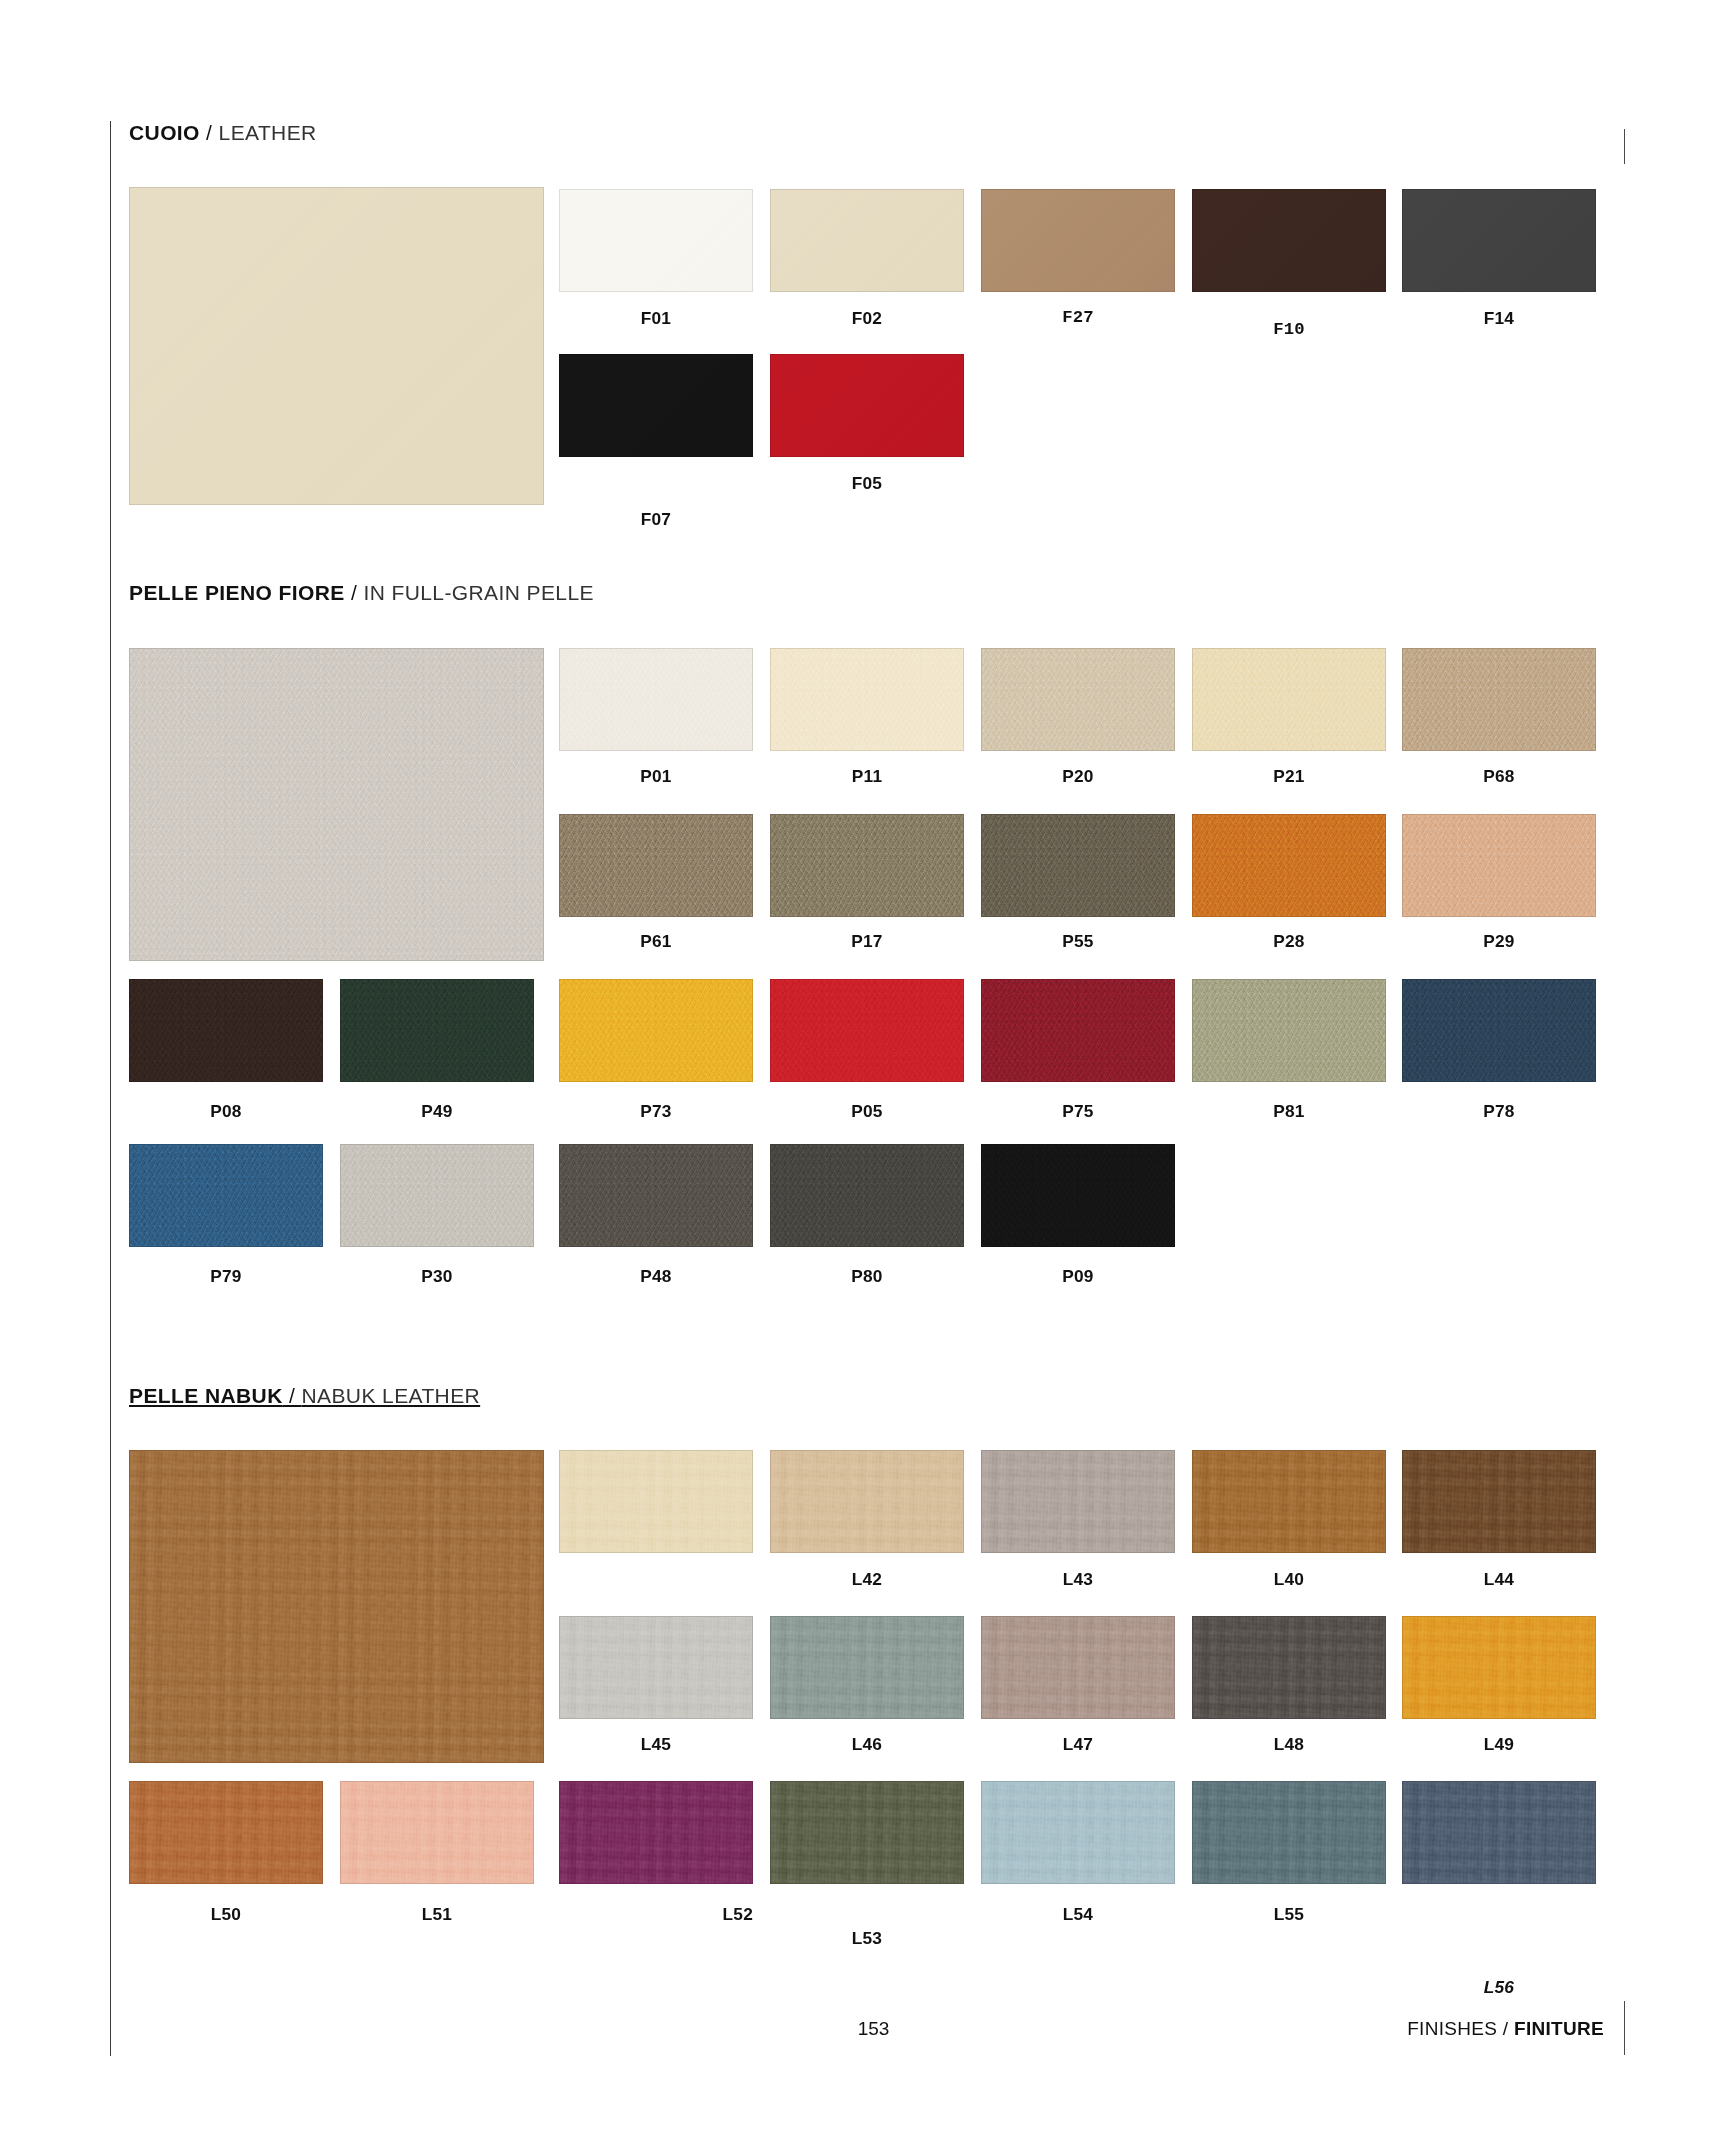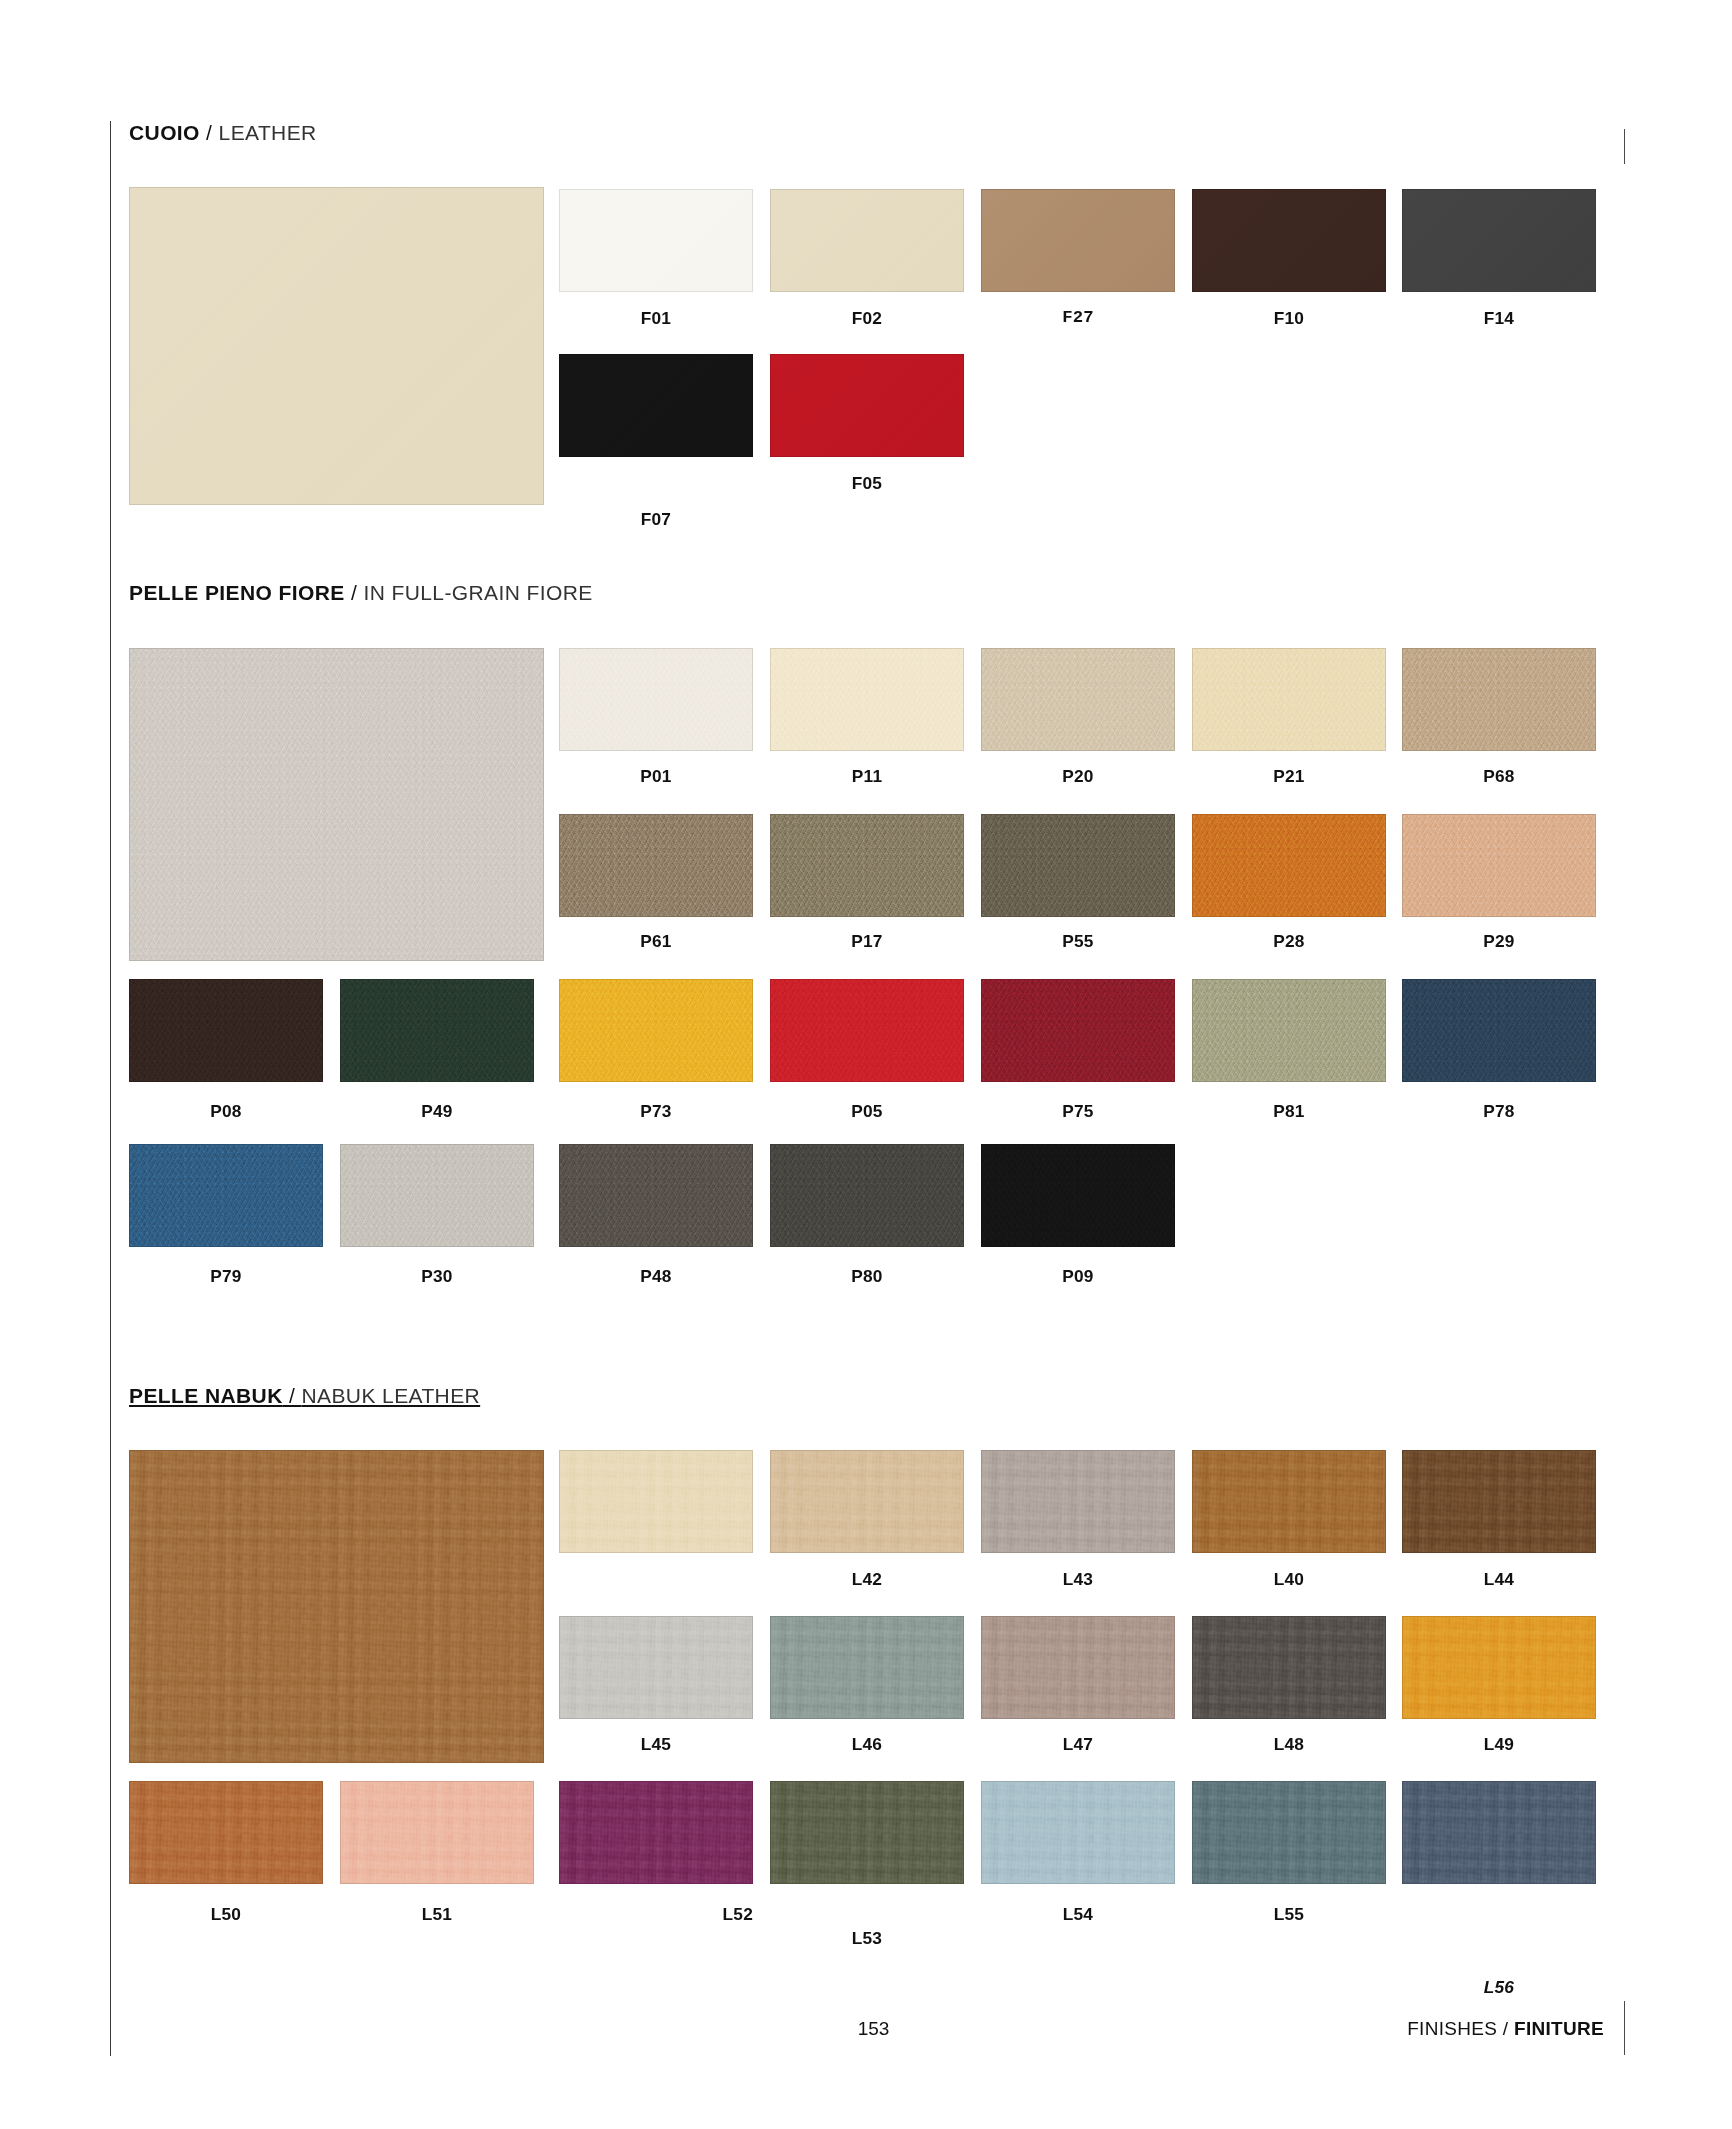--- a/index.html
+++ b/index.html
@@ -146,30 +146,30 @@
     <div class="section">
       <div class="section-title" style="left: 129px; top: 121px;"><span class="it">CUOIO</span><span class="sep"> / </span><span class="en">LEATHER</span></div>
       <div class="swatch tex-smooth" style="left: 129px; top: 187px; width: 415px; height: 318px; background: rgb(230, 220, 194);"></div>
       <div class="swatch tex-smooth" style="left: 559px; top: 189px; width: 194px; height: 103px; background: rgb(248, 246, 241);"></div>
       <div class="swatch-label" style="left: 559px; top: 308px; width: 194px;">F01</div>
       <div class="swatch tex-smooth" style="left: 770px; top: 189px; width: 194px; height: 103px; background: rgb(230, 220, 194);"></div>
       <div class="swatch-label" style="left: 770px; top: 308px; width: 194px;">F02</div>
       <div class="swatch tex-smooth" style="left: 981px; top: 189px; width: 194px; height: 103px; background: rgb(173, 139, 107);"></div>
       <div class="swatch-label" style="left: 981px; top: 308px; width: 194px; font-family: Liberation Mono, monospace;">F27</div>
       <div class="swatch tex-smooth" style="left: 1192px; top: 189px; width: 194px; height: 103px; background: rgb(60, 38, 32);"></div>
-      <div class="swatch-label" style="left: 1192px; top: 308px; width: 194px;">F10</div>
+      <div class="swatch-label" style="left: 1192px; top: 320px; width: 194px; font-family: Liberation Mono, monospace;">F10</div>
       <div class="swatch tex-smooth" style="left: 1402px; top: 189px; width: 194px; height: 103px; background: rgb(65, 65, 65);"></div>
       <div class="swatch-label" style="left: 1402px; top: 308px; width: 194px;">F14</div>
       <div class="swatch tex-smooth" style="left: 559px; top: 354px; width: 194px; height: 103px; background: rgb(20, 20, 20);"></div>
       <div class="swatch-label" style="left: 559px; top: 473px; width: 194px; margin-top: 36px;">F07</div>
       <div class="swatch tex-smooth" style="left: 770px; top: 354px; width: 194px; height: 103px; background: rgb(190, 22, 34);"></div>
       <div class="swatch-label" style="left: 770px; top: 473px; width: 194px;">F05</div>
     </div>
     <div class="section">
-      <div class="section-title" style="left: 129px; top: 581px;"><span class="it">PELLE PIENO FIORE</span><span class="sep"> / </span><span class="en">IN FULL-GRAIN FIORE</span></div>
+      <div class="section-title" style="left: 129px; top: 581px;"><span class="it">PELLE PIENO FIORE</span><span class="sep"> / </span><span class="en">IN FULL-GRAIN PELLE</span></div>
       <div class="swatch tex-grain" style="left: 129px; top: 648px; width: 415px; height: 313px; background: rgb(207, 201, 194);"></div>
       <div class="swatch tex-grain" style="left: 559px; top: 648px; width: 194px; height: 103px; background: rgb(239, 234, 225);"></div>
       <div class="swatch-label" style="left: 559px; top: 766px; width: 194px;">P01</div>
       <div class="swatch tex-grain" style="left: 770px; top: 648px; width: 194px; height: 103px; background: rgb(242, 231, 204);"></div>
       <div class="swatch-label" style="left: 770px; top: 766px; width: 194px;">P11</div>
       <div class="swatch tex-grain" style="left: 981px; top: 648px; width: 194px; height: 103px; background: rgb(211, 197, 172);"></div>
       <div class="swatch-label" style="left: 981px; top: 766px; width: 194px;">P20</div>
       <div class="swatch tex-grain" style="left: 1192px; top: 648px; width: 194px; height: 103px; background: rgb(235, 220, 181);"></div>
       <div class="swatch-label" style="left: 1192px; top: 766px; width: 194px;">P21</div>
       <div class="swatch tex-grain" style="left: 1402px; top: 648px; width: 194px; height: 103px; background: rgb(191, 166, 135);"></div>

